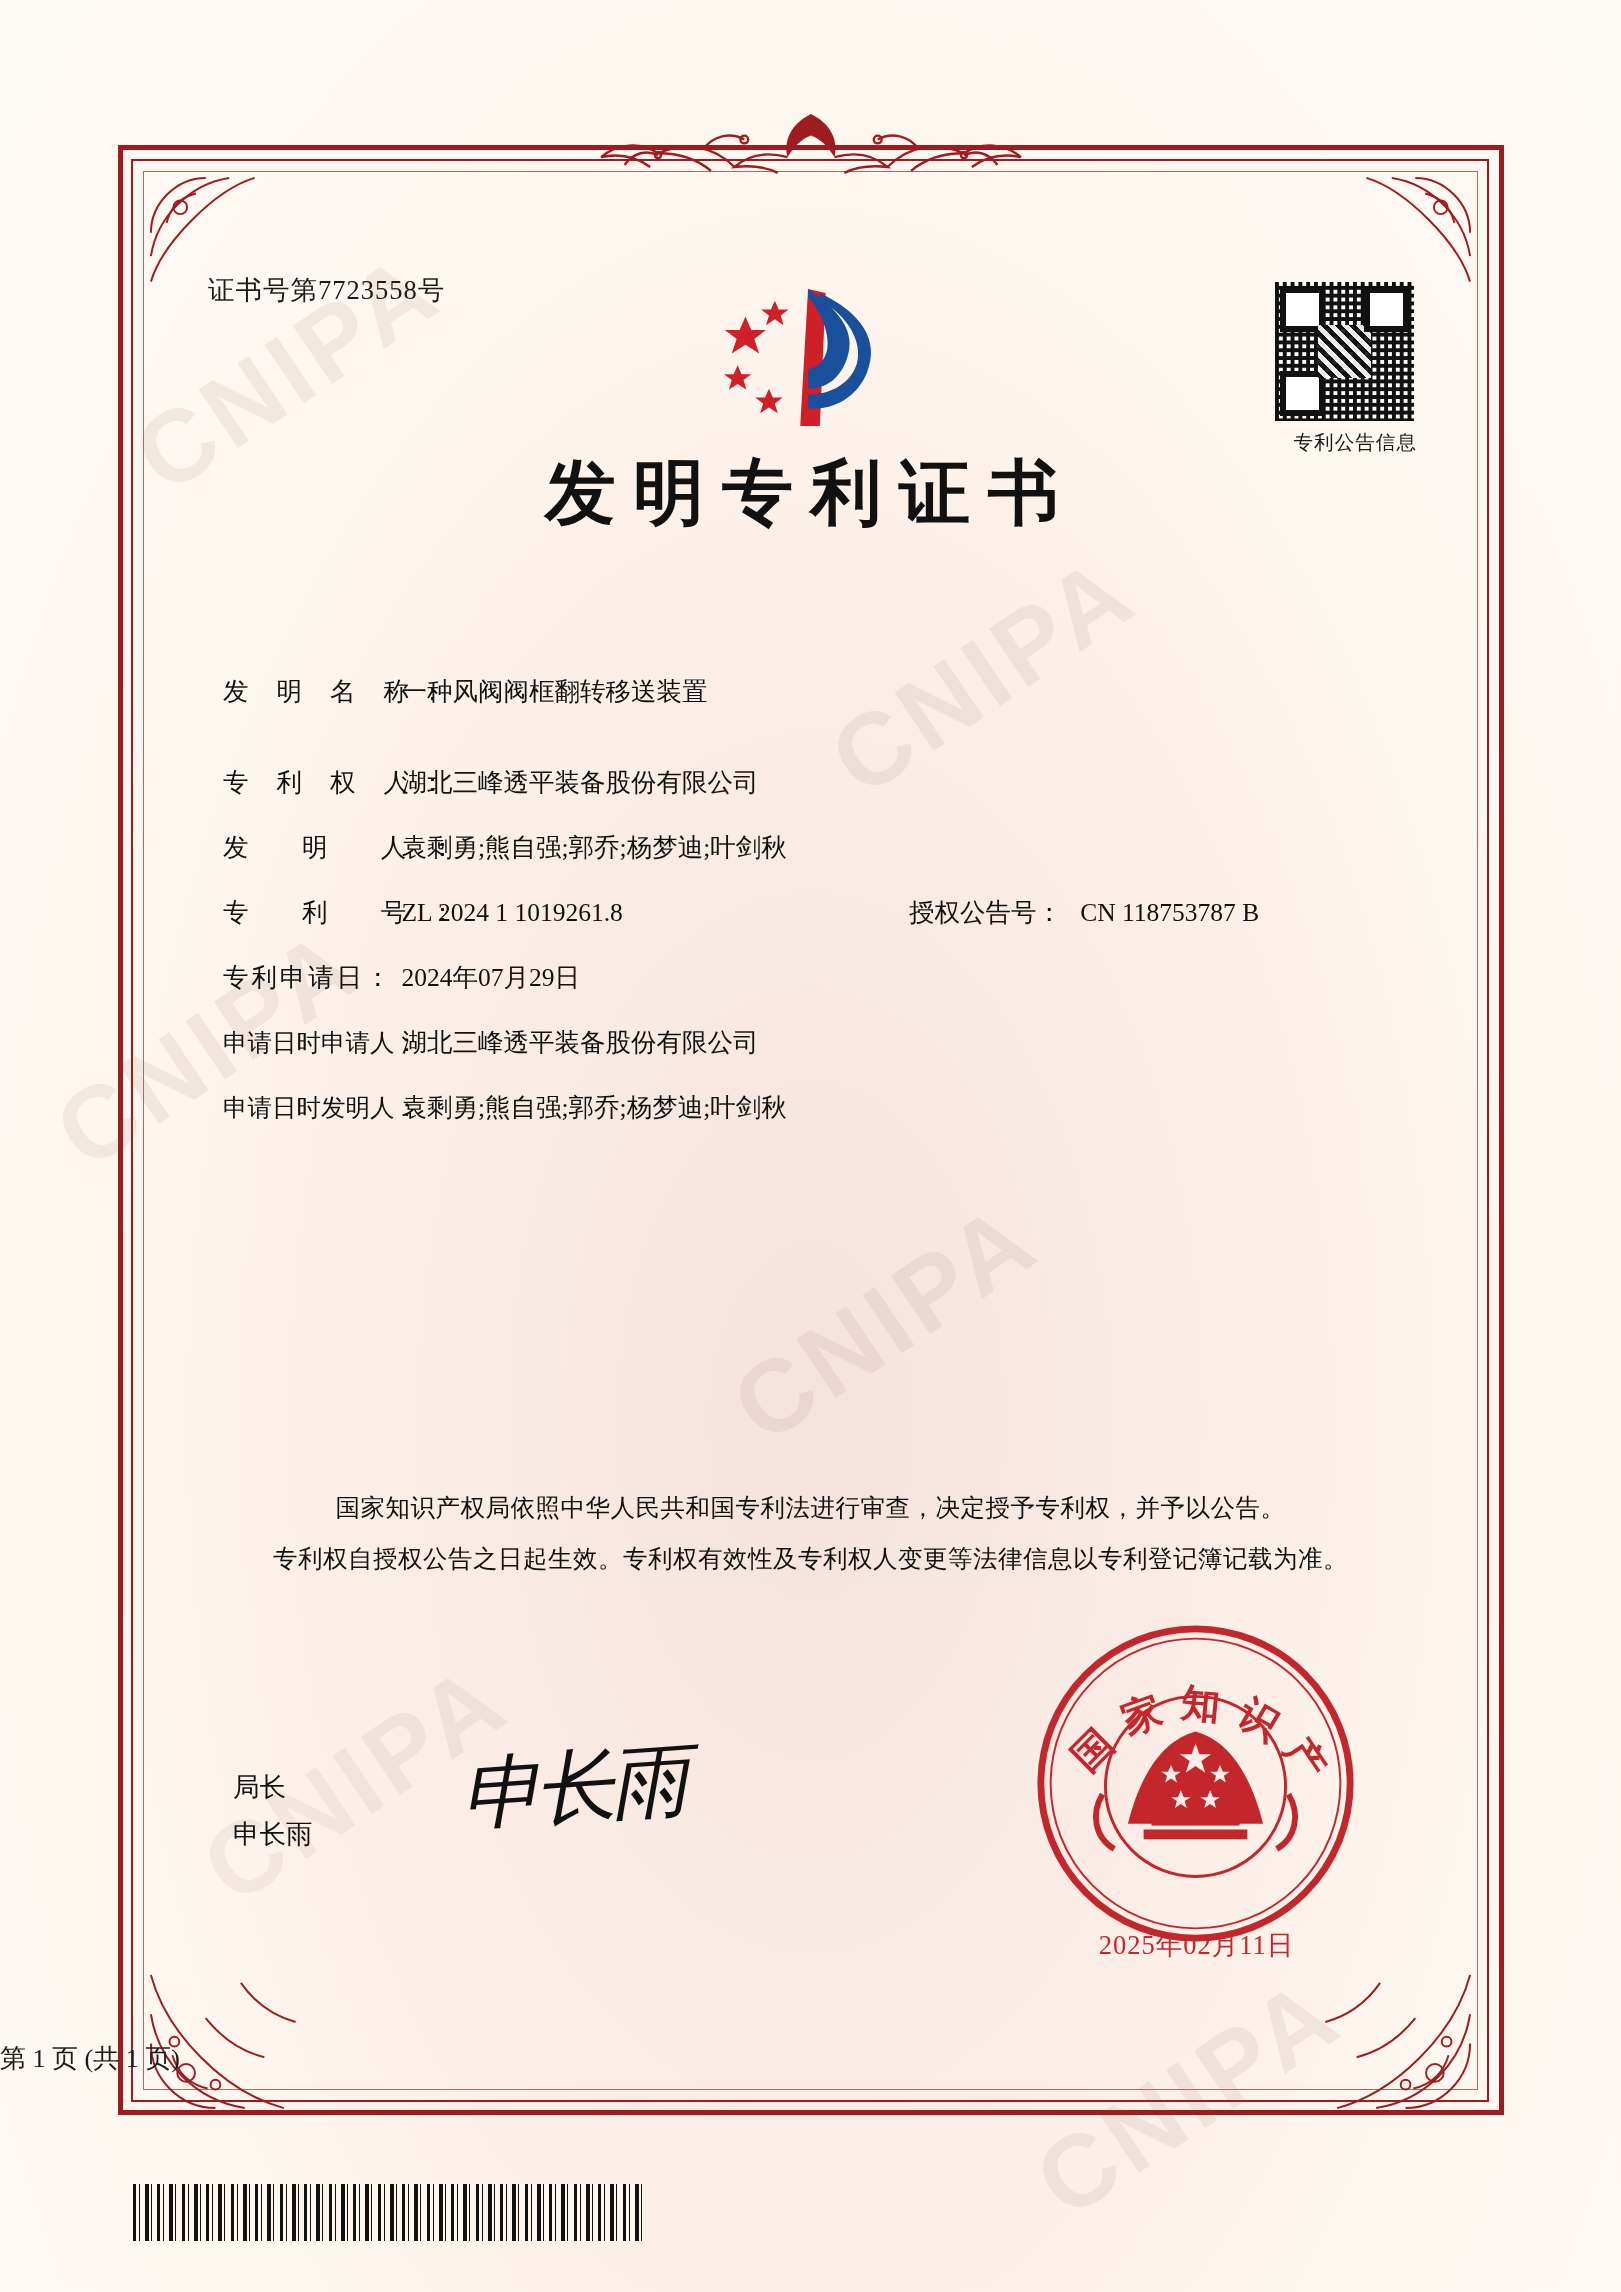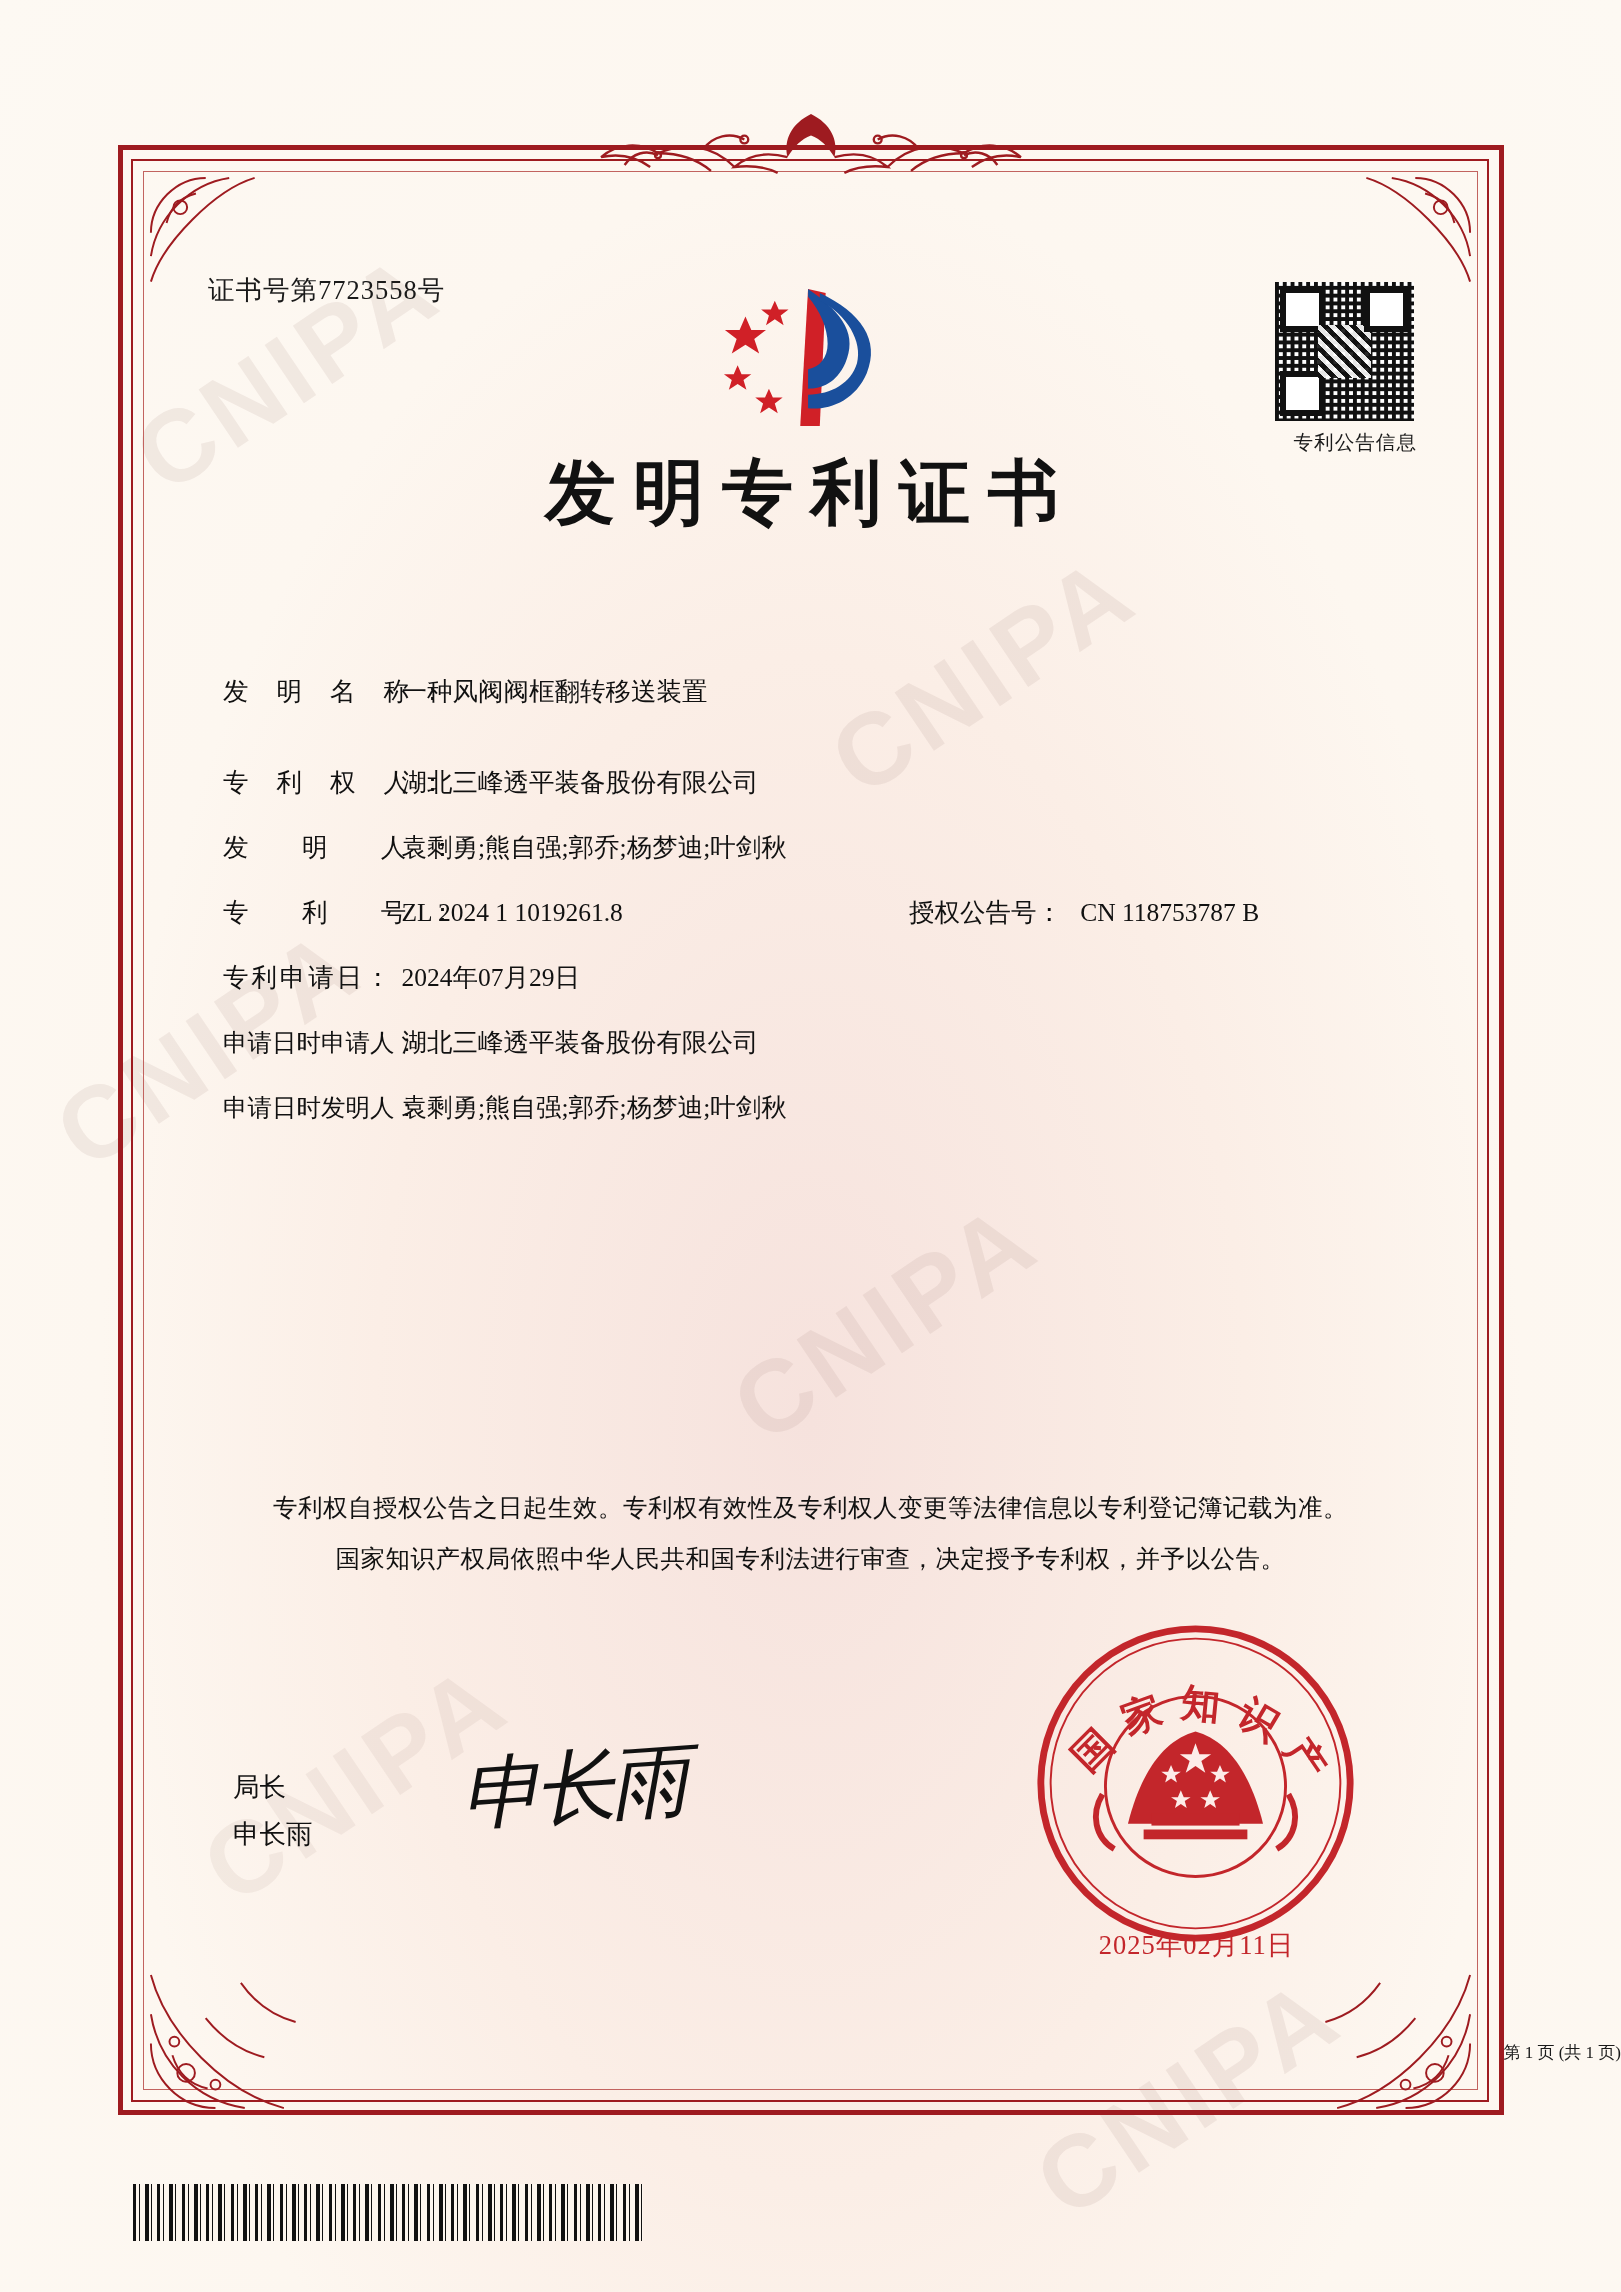--- a/index.html
+++ b/index.html
@@ -227,22 +227,22 @@
     font-size: 26.5px;
     color: #c3262b;
     letter-spacing: 1px;
   }
 
   
   .page-no {
     position: absolute;
     left: 0; right: 0;
     top: 2041px;
-    text-align: right;
-    font-size: 17px;
+    text-align: left;
+    font-size: 26px;
     color: #1a1a1a;
   }
   .barcode {
     position: absolute;
     left: 133px;
     top: 2184px;
     width: 510px;
     height: 57px;
     background-image:
       repeating-linear-gradient(90deg,
@@ -398,22 +398,22 @@
       <span class="val">湖北三峰透平装备股份有限公司</span>
     </div>
 
     <div class="row">
       <span class="lab sp4">申请日时发明人：</span>
       <span class="val">袁剩勇;熊自强;郭乔;杨梦迪;叶剑秋</span>
     </div>
   </div>
 
   <div class="statement">
+    <div>国家知识产权局依照中华人民共和国专利法进行审查，决定授予专利权，并予以公告。</div>
     <div>专利权自授权公告之日起生效。专利权有效性及专利权人变更等法律信息以专利登记簿记载为准。</div>
-    <div>国家知识产权局依照中华人民共和国专利法进行审查，决定授予专利权，并予以公告。</div>
   </div>
 
   <div class="sig-block">
     <div>局长</div>
     <div>申长雨</div>
   </div>
   <div class="sig-script">申长雨</div>
 
   <svg class="seal" viewBox="0 0 330 330">
     <defs>

